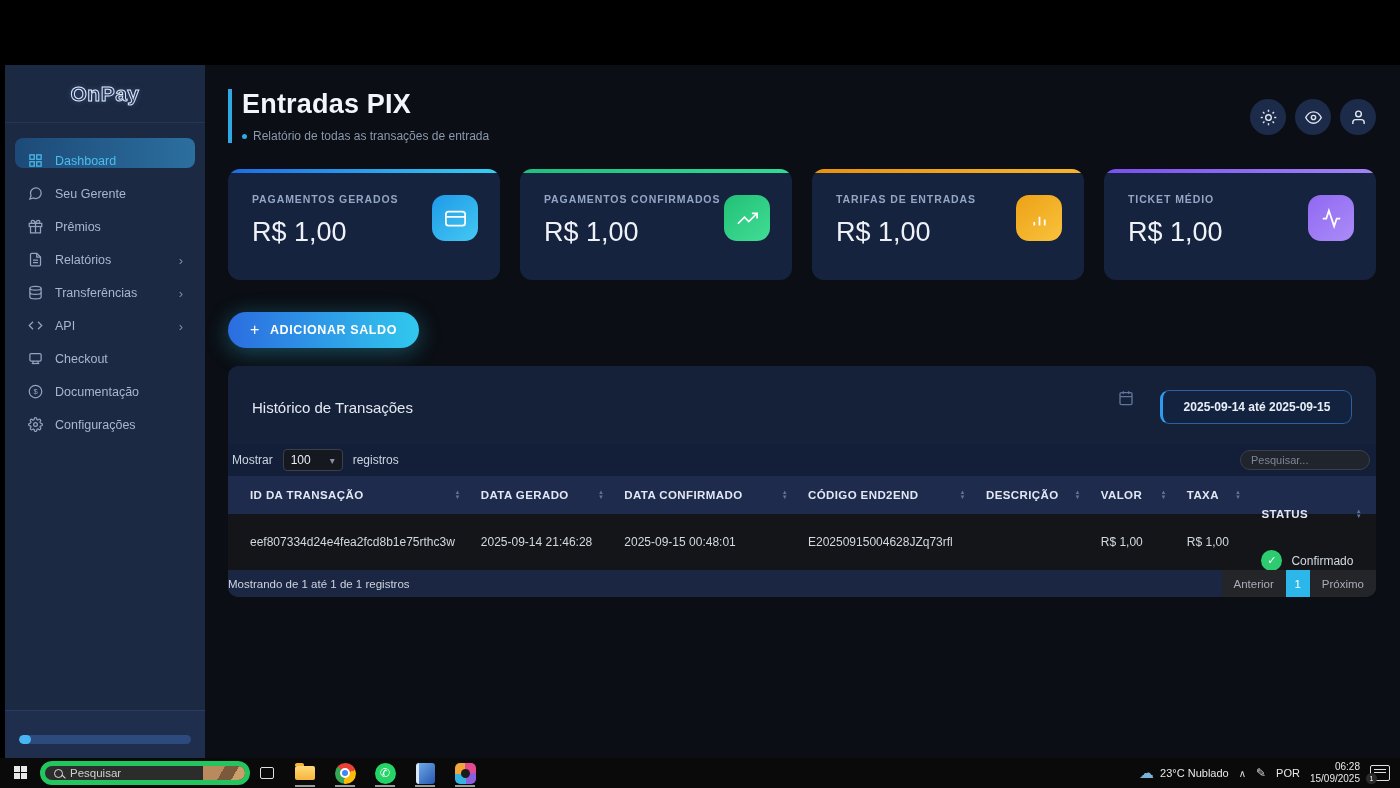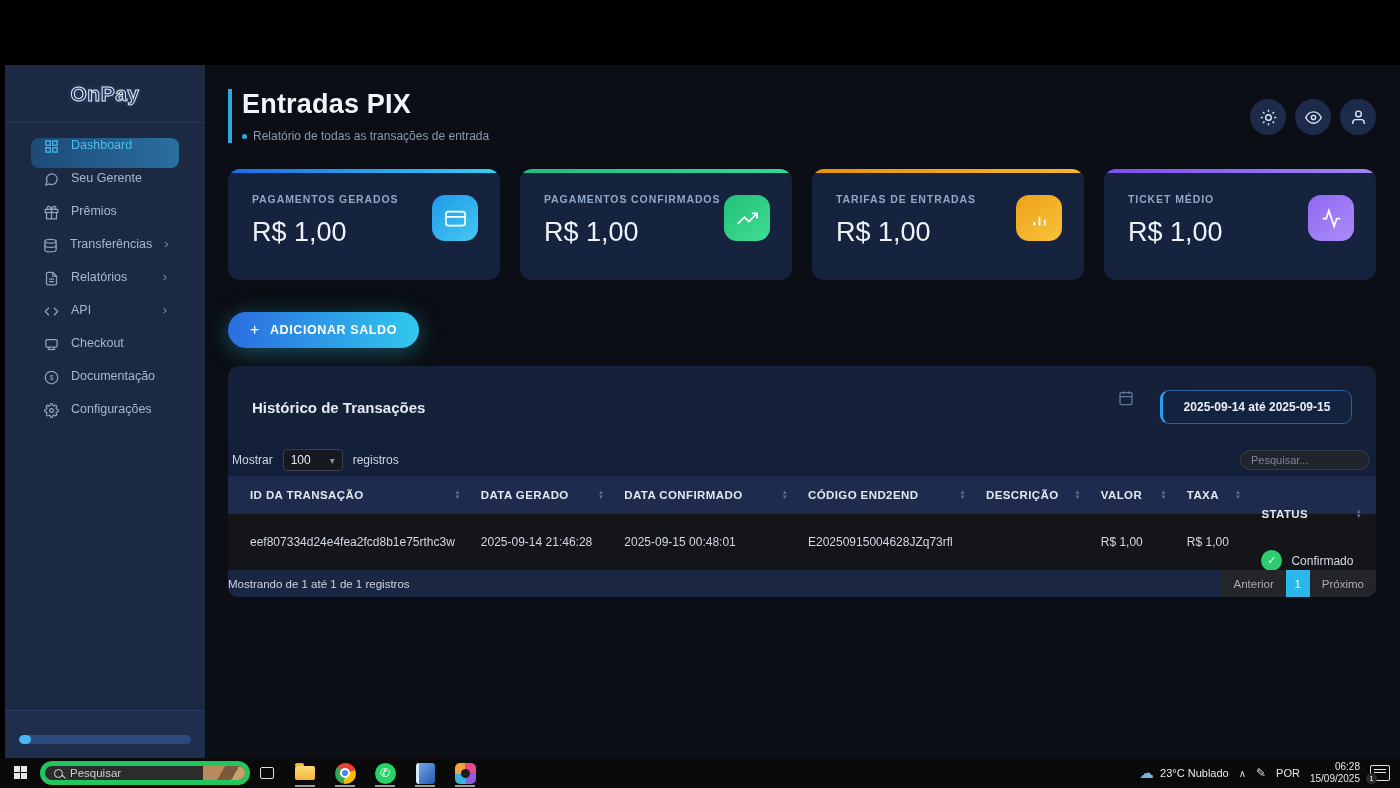--- a/index.html
+++ b/index.html
@@ -9,21 +9,21 @@
   .screen { width:1400px; height:788px; display:flex; flex-direction:column; background:#000; }
   .top-band { height:65px; background:#000; flex:0 0 auto; }
   .app { flex:1 1 auto; display:flex; min-height:0; }
 
   
   .sidebar { width:205px; flex:0 0 205px; background:#1b2942; border-left:5px solid #000; display:flex; flex-direction:column; }
   .logo-wrap { height:58px; display:flex; align-items:center; justify-content:center; border-bottom:1px solid #253655; }
   .logo { font-size:21px; font-weight:800; letter-spacing:.5px; color:#24375e;
           -webkit-text-stroke:1px #dfe8f5; text-shadow:0 0 6px rgba(120,160,255,.35); }
   .menu { padding:12px 10px; flex:1 1 auto; }
-  .menu-item { display:flex; align-items:flex-start; gap:12px; height:30px; padding:0 12px; margin:3px 16px;
+  .menu-item { display:flex; align-items:flex-end; gap:12px; height:30px; padding:0 12px; margin:3px 0;
                border-radius:8px; color:#a9b6cf; font-size:12.5px; cursor:pointer; }
   .menu-item .mi-icon { width:16px; height:16px; display:flex; align-items:center; justify-content:center; color:#93a3c0; }
   .menu-item .mi-icon svg { width:15px; height:15px; }
   .menu-item.active { background:linear-gradient(90deg,#1d4a78 0%,#2b6f9f 100%); color:#4cbdeb; }
   .menu-item.active .mi-icon { color:#4cbdeb; }
   .menu-item .chev { margin-left:auto; color:#7f8dab; font-size:13px; line-height:1; }
   .menu-item .chev::after { content:"›"; }
 
   .sidebar-footer { flex:0 0 auto; border-top:1px solid #2a3c60; background:#1e2e4c; padding:12px 14px 14px; }
   .bal-row { display:flex; align-items:center; gap:10px; }
@@ -68,21 +68,21 @@
   
   .add-balance { margin-top:32px; height:36px; padding:0 22px; border:none; border-radius:20px;
                  background:linear-gradient(90deg,#2b6de0,#31c8ee); color:#fff; font-weight:700;
                  font-size:12.5px; letter-spacing:.6px; display:flex; align-items:center; gap:10px;
                  cursor:pointer; box-shadow:0 4px 22px rgba(49,200,238,.35); }
   .plus-icon::before { content:"+"; font-size:16px; font-weight:400; }
 
   
   .table-card { margin-top:18px; background:#152138; border-radius:10px; overflow:hidden; }
   .tc-head { display:flex; align-items:center; justify-content:space-between; padding:24px 24px 20px; }
-  .tc-title { font-size:15px; font-weight:700; color:#e4eaf4; }
+  .tc-title { font-size:15px; font-weight:400; color:#e4eaf4; }
   .date-filter { display:flex; align-items:flex-start; gap:26px; }
   .calendar-icon { color:#61759a; display:flex; }
   .calendar-icon svg { width:16px; height:16px; }
   .date-input { width:192px; height:34px; border:1px solid #2b5f9e; border-left:3px solid #2e9bf0;
                 border-radius:9px; background:#13233f; color:#e8eef6; font-size:12px; font-weight:700;
                 display:flex; align-items:center; justify-content:center; cursor:text; }
 
   .tc-toolbar { display:flex; align-items:center; background:#131f38; padding:5px 4px; font-size:12px; color:#cdd5e2; }
   .page-size { margin:0 10px; width:60px; height:22px; background:#15181e; border:1px solid #3a3f4a; border-radius:4px;
                display:flex; align-items:center; justify-content:space-between; padding:0 7px; cursor:pointer; color:#e8edf6; }
@@ -202,38 +202,38 @@
                 <line x1="12" y1="22" x2="12" y2="7"></line>
                 <path d="M12 7H7.5a2.5 2.5 0 0 1 0-5C11 2 12 7 12 7z"></path>
                 <path d="M12 7h4.5a2.5 2.5 0 0 0 0-5C13 2 12 7 12 7z"></path>
               </svg>
           </span>
           <span>Prêmios</span>
         </div>
         <div class="menu-item">
           <span class="mi-icon">
             <svg viewBox="0 0 24 24" fill="none" stroke="currentColor" stroke-width="2">
-                <ellipse cx="12" cy="5" rx="9" ry="3"></ellipse>
-                <path d="M21 12c0 1.66-4 3-9 3s-9-1.34-9-3"></path>
-                <path d="M3 5v14c0 1.66 4 3 9 3s9-1.34 9-3V5"></path>
-              </svg>
-          </span>
-          <span>Transferências</span>
-          <span class="chev"></span>
-        </div>
-        <div class="menu-item">
-          <span class="mi-icon">
-            <svg viewBox="0 0 24 24" fill="none" stroke="currentColor" stroke-width="2">
                 <path d="M14 2H6a2 2 0 0 0-2 2v16a2 2 0 0 0 2 2h12a2 2 0 0 0 2-2V8z"></path>
                 <polyline points="14 2 14 8 20 8"></polyline>
                 <line x1="16" y1="13" x2="8" y2="13"></line>
                 <line x1="16" y1="17" x2="8" y2="17"></line>
               </svg>
           </span>
           <span>Relatórios</span>
+          <span class="chev"></span>
+        </div>
+        <div class="menu-item">
+          <span class="mi-icon">
+            <svg viewBox="0 0 24 24" fill="none" stroke="currentColor" stroke-width="2">
+                <ellipse cx="12" cy="5" rx="9" ry="3"></ellipse>
+                <path d="M21 12c0 1.66-4 3-9 3s-9-1.34-9-3"></path>
+                <path d="M3 5v14c0 1.66 4 3 9 3s9-1.34 9-3V5"></path>
+              </svg>
+          </span>
+          <span>Transferências</span>
           <span class="chev"></span>
         </div>
         <div class="menu-item">
           <span class="mi-icon">
             <svg viewBox="0 0 24 24" fill="none" stroke="currentColor" stroke-width="2">
                 <polyline points="16 18 22 12 16 6"></polyline>
                 <polyline points="8 6 2 12 8 18"></polyline>
               </svg>
           </span>
           <span>API</span>

